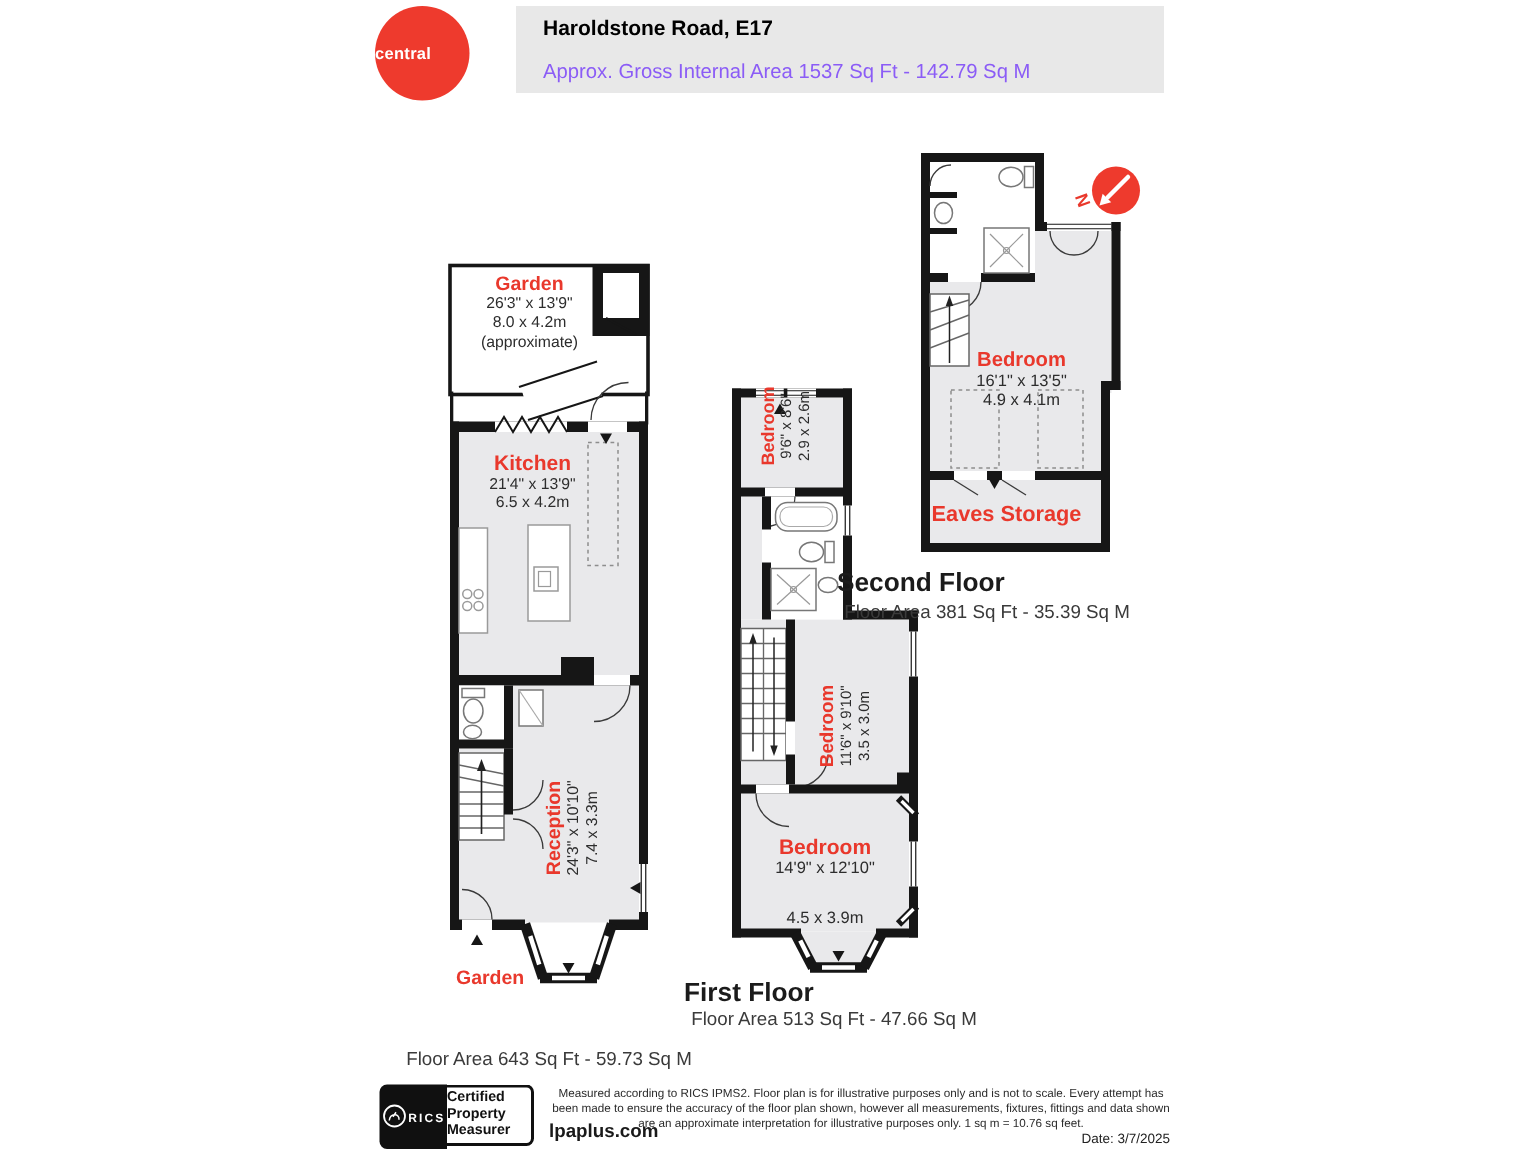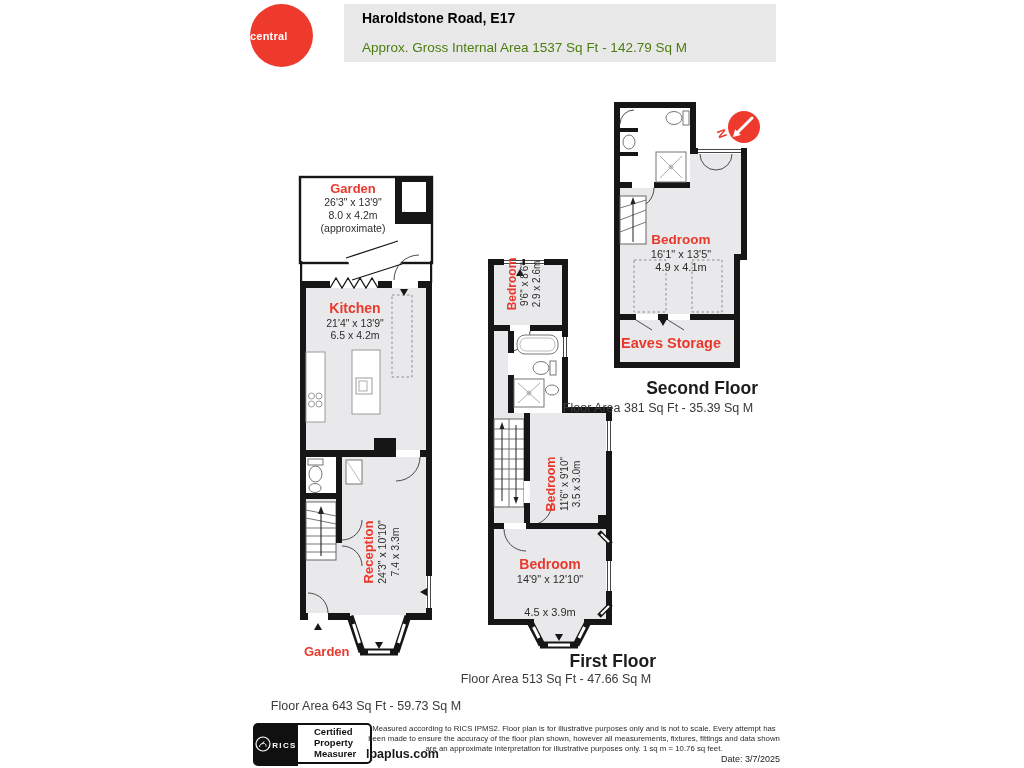--- a/index.html
+++ b/index.html
@@ -7,41 +7,41 @@
         font-family:"Liberation Sans","DejaVu Sans",sans-serif;color:#1c1c1c;}
   .abs{position:absolute;}
 
   
   .logo-circle{left:250px;top:4px;width:63px;height:63px;border-radius:50%;
 ated background:#ee3a2d;display:flex;align-items:center;}
   .logo-circle{background:#ee3a2d;}
   .logo-text{color:#fff;font-weight:bold;font-size:11px;letter-spacing:.2px;}
   .header-bar{left:344px;top:4px;width:432px;height:58px;background:#e8e8e8;}
   .header-title{left:362px;top:10px;font-size:14px;font-weight:bold;color:#000000;}
-  .header-sub{left:362px;top:40px;font-size:13.5px;color:#4d7c0f;}
+  .header-sub{left:362px;top:40px;font-size:13.5px;color:#8b5cf6;}
 
   
   .room-name{color:#e9382c;font-weight:bold;font-size:13px;line-height:1.18;}
   .room-dims{font-size:10.5px;color:#2d2d2d;line-height:1.22;}
   .center{text-align:center;}
   .vert{display:flex;flex-direction:column;align-items:center;justify-content:center;
         transform:rotate(-90deg);}
-  .floor-title{font-size:17.5px;font-weight:bold;color:#1b1b1b;text-align:right;}
+  .floor-title{font-size:17.5px;font-weight:bold;color:#1b1b1b;text-align:left;}
   .floor-area{font-size:12.5px;color:#3a3a3a;text-align:center;}
 
   
   .north-n{color:#e9382c;font-weight:bold;font-size:12px;transform:rotate(-110deg);}
 
   
   .rics{left:253px;top:723px;height:43px;display:flex;}
   .rics-black{width:45px;height:43px;background:#101010;border-radius:5px 0 0 5px;
               display:flex;flex-direction:row;align-items:center;justify-content:center;}
   .rics-label{color:#fff;font-weight:bold;font-size:8px;letter-spacing:1.4px;margin-top:1px;}
   .rics-white{width:56px;height:36px;background:#fff;border:2.5px solid #101010;border-left:none;
-              border-radius:0 5px 5px 0;padding:1px 0 0 16px;}
+              border-radius:0 5px 5px 0;padding:1px 0 0 0;}
   .rics-line{font-size:9.5px;font-weight:bold;line-height:11px;color:#111;}
   .disclaimer{left:366px;top:724px;width:416px;font-size:7.8px;line-height:9.8px;color:#2b2b2b;text-align:center;}
   .website{left:366px;top:747px;font-size:12.5px;font-weight:bold;color:#191919;}
   .datetxt{left:680px;top:754px;width:100px;text-align:right;font-size:9px;color:#222;}
 </style>
 </head>
 <body>
 
 <div class="page">
 

